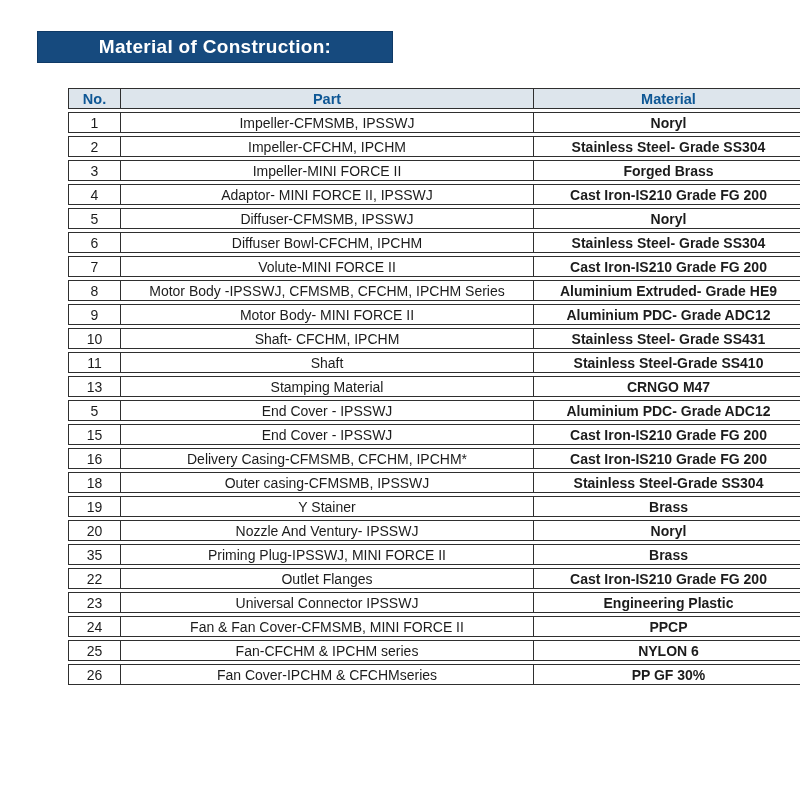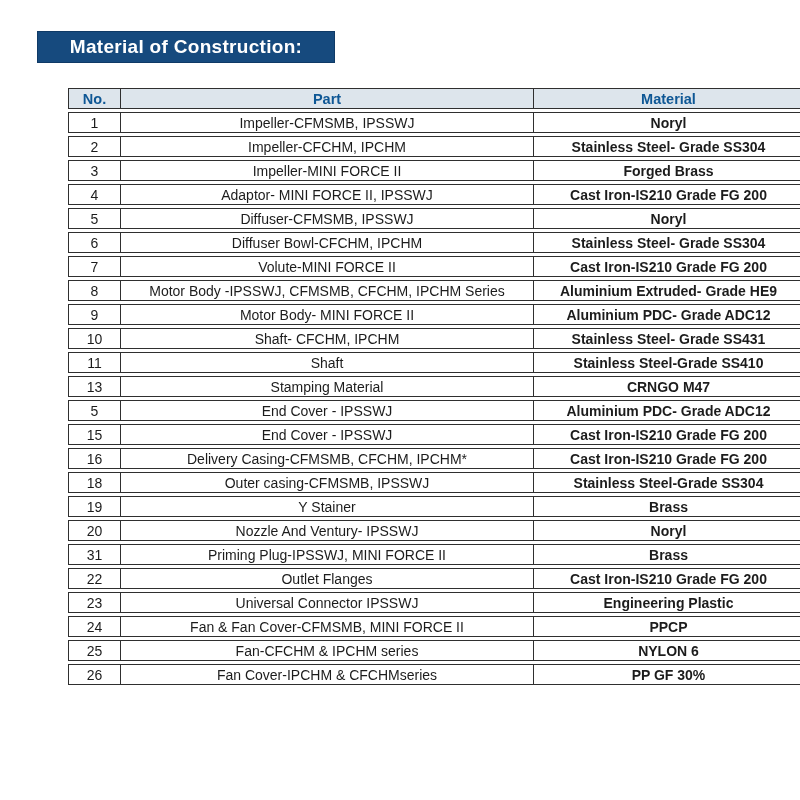--- a/index.html
+++ b/index.html
@@ -8,21 +8,21 @@
     width: 800px;
     height: 800px;
     background: #ffffff;
     font-family: "Liberation Sans", sans-serif;
     position: relative;
   }
   .title-banner {
     position: absolute;
     left: 37px;
     top: 31px;
-    width: 298px;
+    width: 356px;
     height: 32px;
     background: #164a7e;
     border: 1px solid #0f3a66;
     box-sizing: border-box;
     display: flex;
     align-items: center;
     justify-content: center;
   }
   .title-banner span {
     color: #ffffff;
@@ -197,21 +197,21 @@
     <td class="material">Brass</td>
   </tr>
 
   <tr>
     <td class="no">20</td>
     <td class="part">Nozzle And Ventury- IPSSWJ</td>
     <td class="material">Noryl</td>
   </tr>
 
   <tr>
-    <td class="no">31</td>
+    <td class="no">35</td>
     <td class="part">Priming Plug-IPSSWJ, MINI FORCE II</td>
     <td class="material">Brass</td>
   </tr>
 
   <tr>
     <td class="no">22</td>
     <td class="part">Outlet Flanges</td>
     <td class="material">Cast Iron-IS210 Grade FG 200</td>
   </tr>
 

